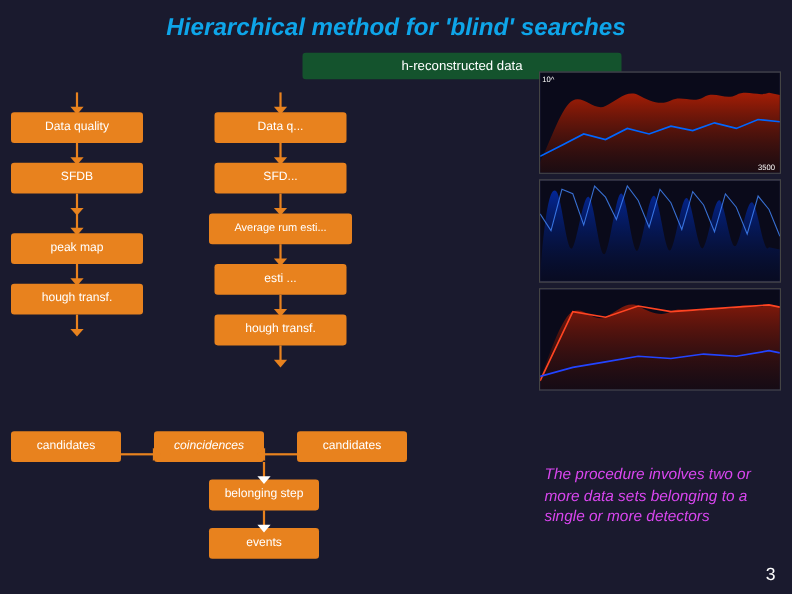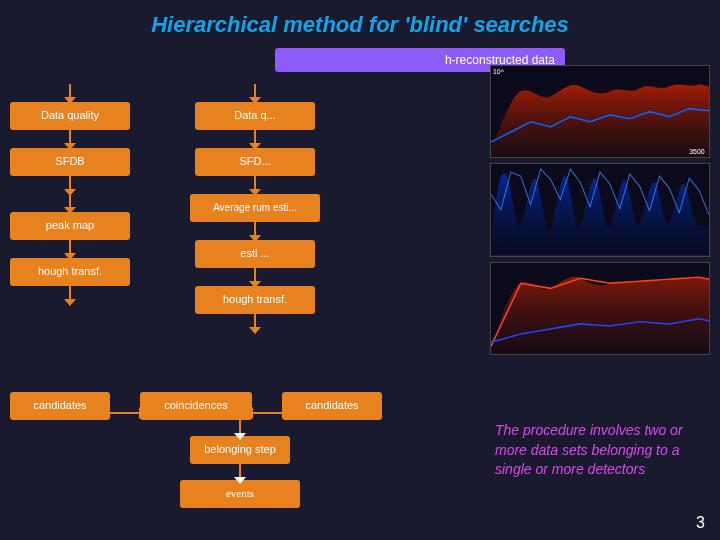--- a/index.html
+++ b/index.html
@@ -23,23 +23,23 @@
     .title {
       text-align: center;
       font-size: 22px;
       font-weight: bold;
       color: #0ea5e9;
       padding: 12px 0 10px;
       font-style: italic;
     }
 
     .header-box {
-      background: #8b5cf6;
+      background: #14532d;
       color: white;
-      text-align: right;
+      text-align: center;
       padding: 5px 10px;
       font-size: 12px;
       border-radius: 3px;
       width: 300px;
       margin: 0 auto 8px auto;
       position: relative;
       left: 70px;
     }
 
     .flow-box {
@@ -258,21 +258,21 @@
   </div>
 
   <div style="position:absolute; bottom: 32px; left:10px; display:flex; flex-direction:column; align-items:flex-start;">
 
     <div style="display:flex; flex-direction:row; align-items:center; gap:0;">
 
       <div class="flow-box candidate-box" style="width:100px; font-size:11px;">candidates</div>
 
       <div class="horiz-arrow-left" style="width:30px;"></div>
 
-      <div class="flow-box" style="width:112px; font-size:11px;">coincidences</div>
+      <div class="flow-box" style="width:100px; font-size:11px;font-style:italic;">coincidences</div>
 
       <div class="horiz-arrow-right" style="width:30px;"></div>
 
       <div class="flow-box candidate-box" style="width:100px; font-size:11px;">candidates</div>
     </div>
 
     <div style="display:flex; flex-direction:row; width:360px; justify-content:center; padding-left:100px;">
       <div class="arrow-down-white" style="background:#e8821e;"></div>
     </div>
     <div style="height:2px;"></div>
@@ -280,21 +280,21 @@
     <div style="display:flex; flex-direction:row; width:360px; justify-content:center; padding-left:100px;">
       <div class="flow-box coherent-box" style="width:100px; font-size:11px;">belonging step</div>
     </div>
 
     <div style="display:flex; flex-direction:row; width:360px; justify-content:center; padding-left:100px;">
       <div class="arrow-down-white" style="background:#e8821e;"></div>
     </div>
     <div style="height:2px;"></div>
 
     <div style="display:flex; flex-direction:row; width:360px; justify-content:center; padding-left:100px;">
-      <div class="flow-box events-box" style="width:120px; font-size:11px;font-family:Liberation Serif, serif;">events</div>
+      <div class="flow-box events-box" style="width:100px; font-size:11px;">events</div>
     </div>
 
   </div>
 
   <div class="charts-area">
 
     <div class="chart-placeholder">
       <svg viewBox="0 0 220 90" preserveAspectRatio="none">
         <rect width="220" height="90" fill="#0a0a1a"></rect>
 

